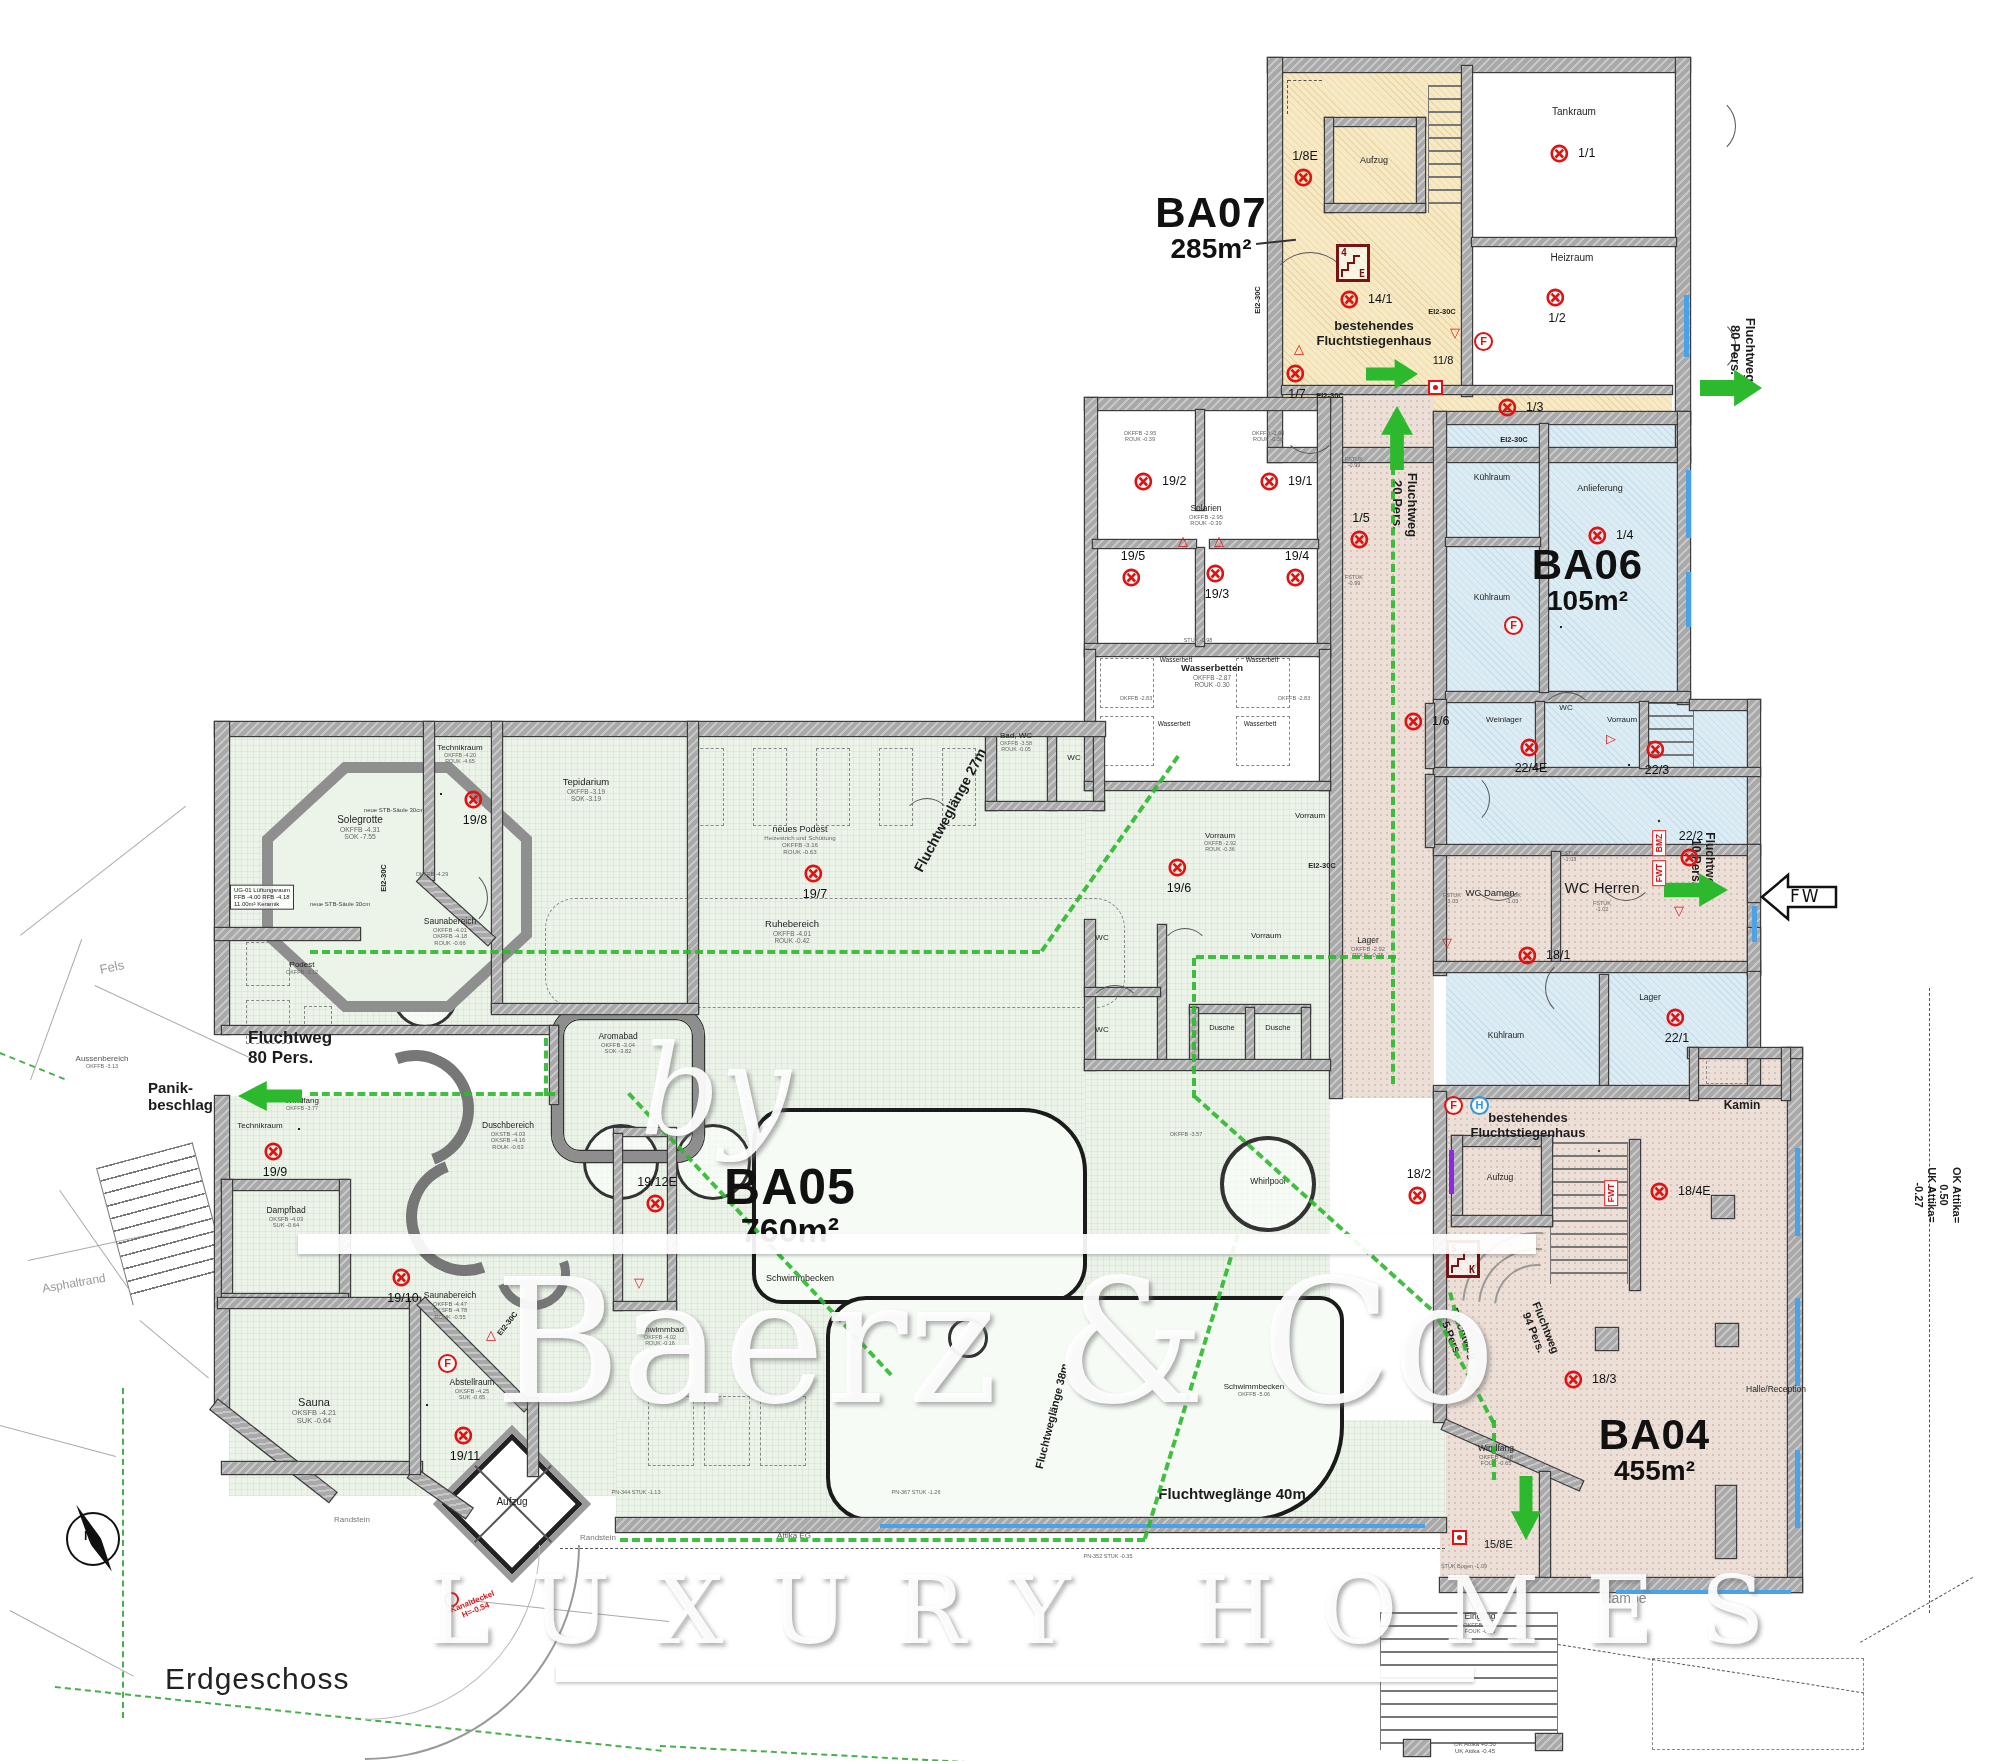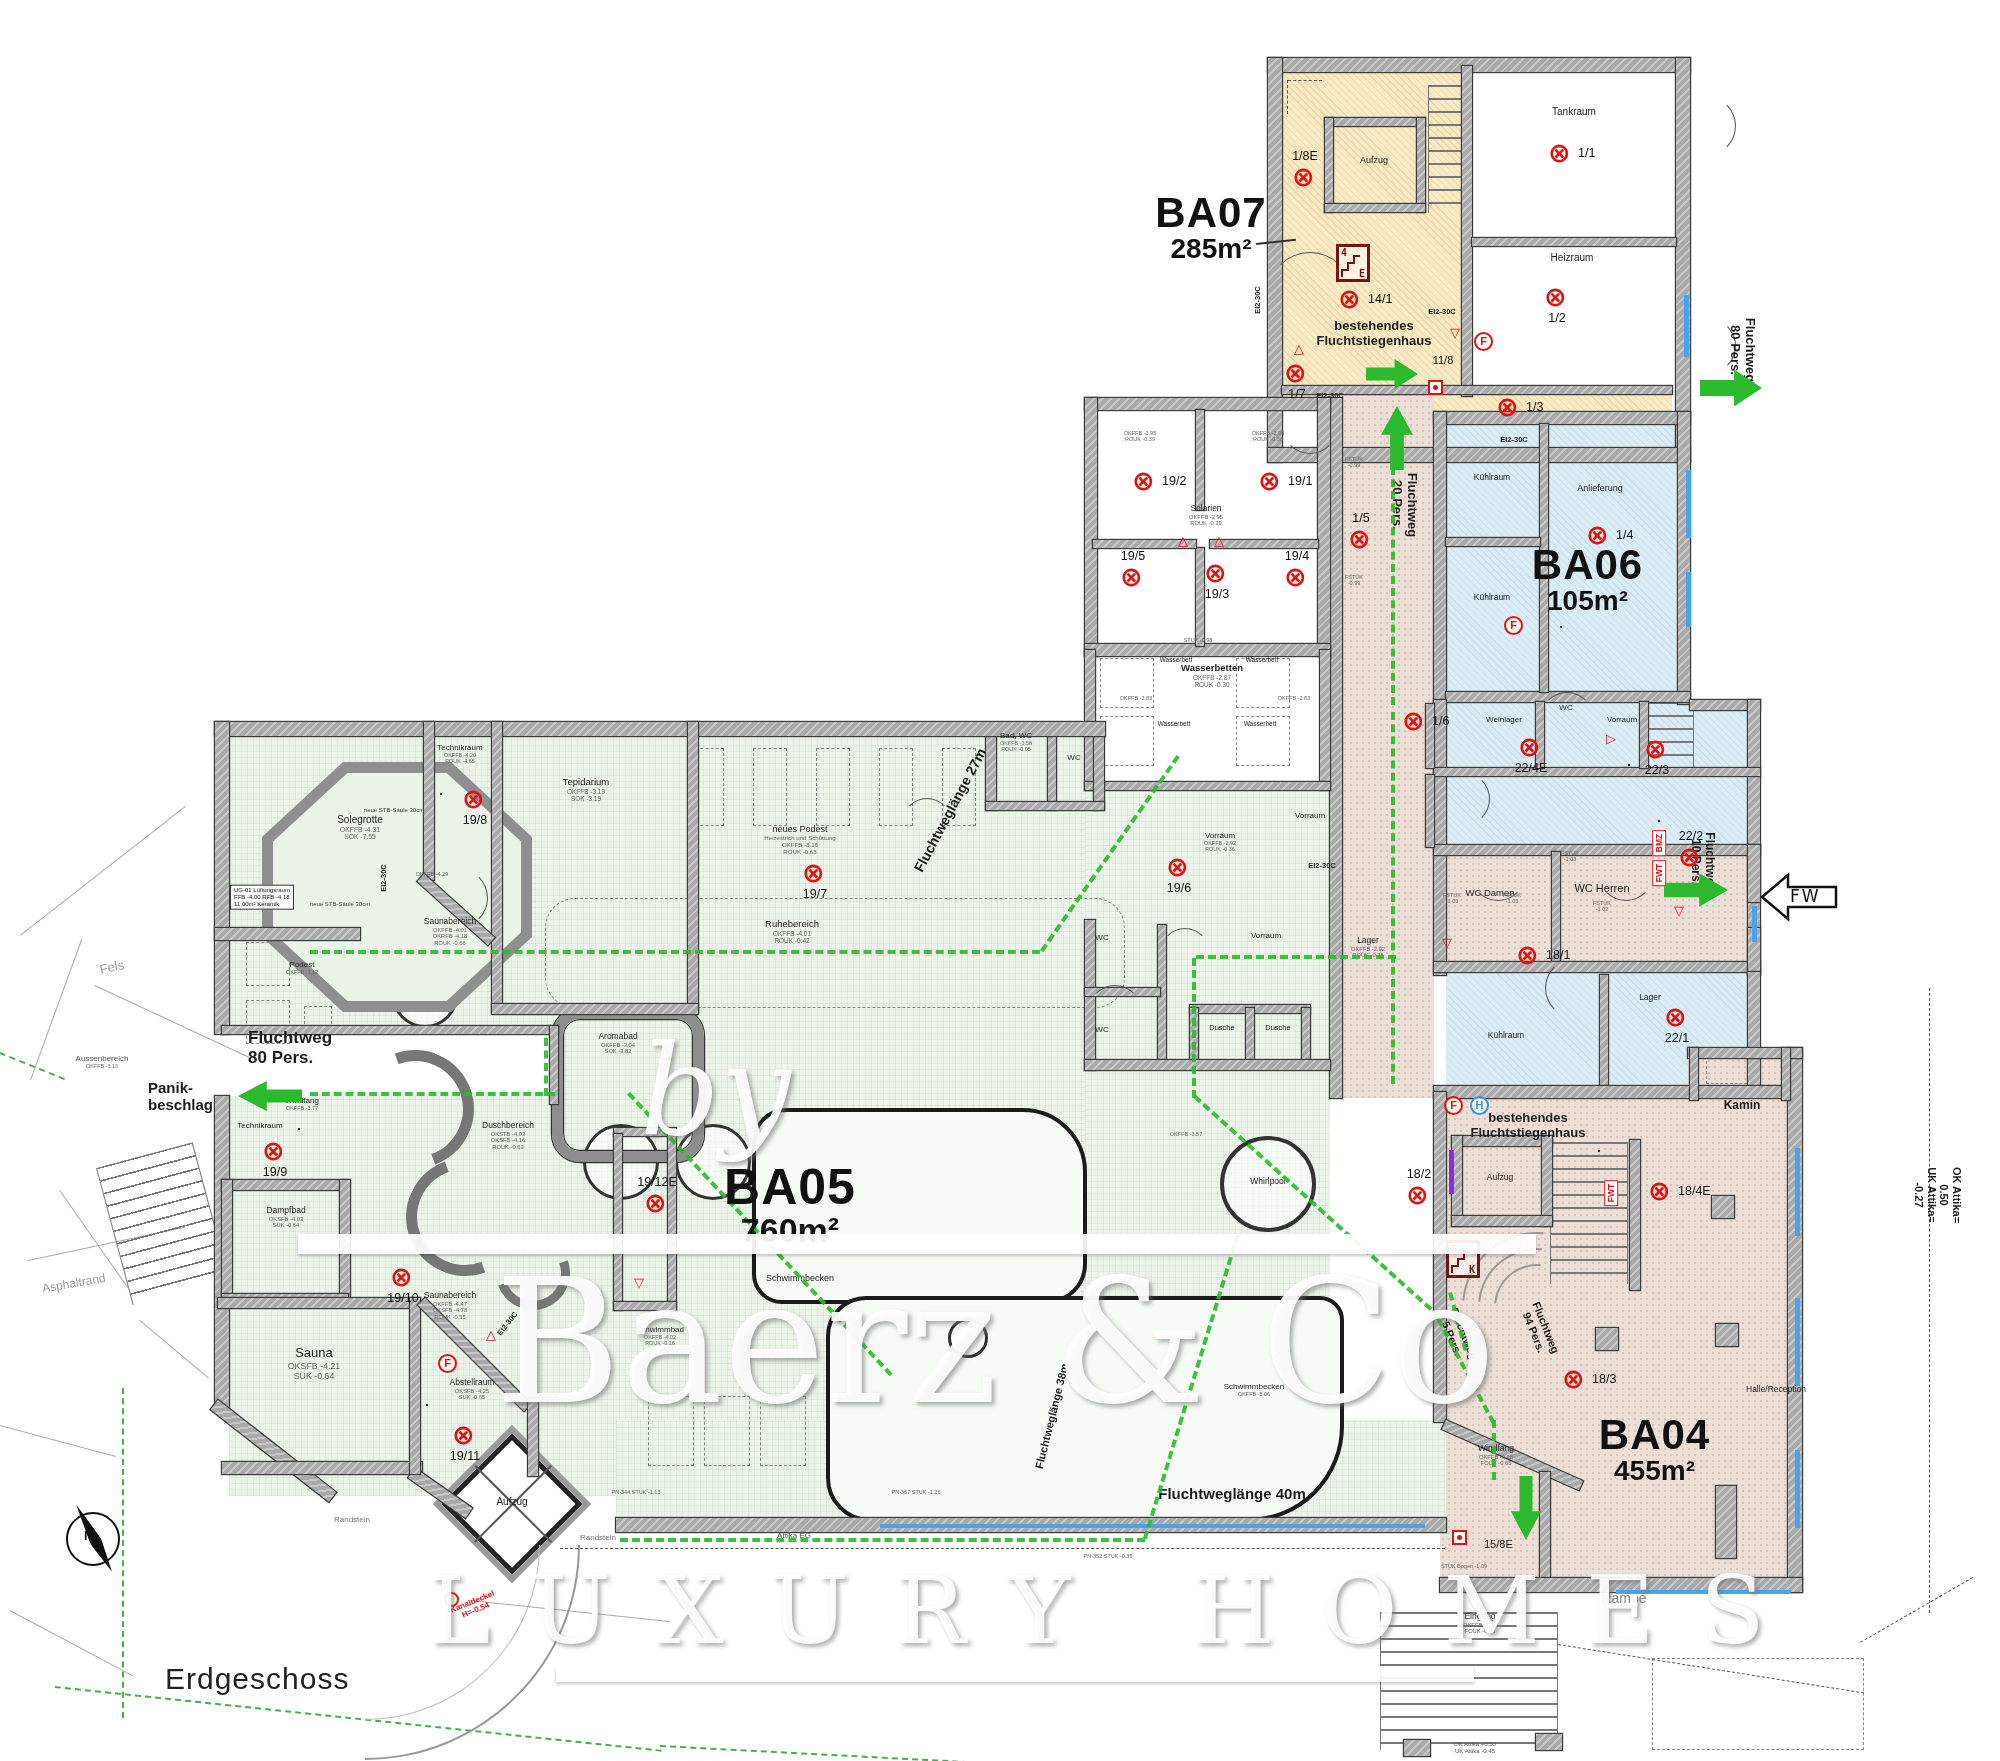--- a/index.html
+++ b/index.html
@@ -515,21 +515,21 @@
     <div class="lbl" style="left: 1374px; top: 160px; font-size: 9px; transform: translate(-50%, -50%) rotate(0deg);"><span style="position: static; white-space: pre-line;">Aufzug</span></div>
     <div class="lbl lb" style="left: 1374px; top: 334px; font-size: 13px; transform: translate(-50%, -50%) rotate(0deg);"><span style="position: static; white-space: pre-line;">bestehendes
 Fluchtstiegenhaus</span></div>
     <div class="lbl" style="left: 1492px; top: 478px; font-size: 8.5px; transform: translate(-50%, -50%) rotate(0deg);"><span style="position: static; white-space: pre-line;">Kühlraum</span></div>
     <div class="lbl" style="left: 1492px; top: 598px; font-size: 8.5px; transform: translate(-50%, -50%) rotate(0deg);"><span style="position: static; white-space: pre-line;">Kühlraum</span></div>
     <div class="lbl" style="left: 1600px; top: 488px; font-size: 9px; transform: translate(-50%, -50%) rotate(0deg);"><span style="position: static; white-space: pre-line;">Anlieferung</span></div>
     <div class="lbl" style="left: 1566px; top: 708px; font-size: 8px; transform: translate(-50%, -50%) rotate(0deg);"><span style="position: static; white-space: pre-line;">WC</span></div>
     <div class="lbl" style="left: 1504px; top: 720px; font-size: 8px; transform: translate(-50%, -50%) rotate(0deg);"><span style="position: static; white-space: pre-line;">Weinlager</span></div>
     <div class="lbl" style="left: 1622px; top: 720px; font-size: 8px; transform: translate(-50%, -50%) rotate(0deg);"><span style="position: static; white-space: pre-line;">Vorraum</span></div>
     <div class="lbl" style="left: 1490px; top: 893px; font-size: 9.5px; transform: translate(-50%, -50%) rotate(0deg);"><span style="position: static; white-space: pre-line;">WC Damen</span></div>
-    <div class="lbl" style="left: 1602px; top: 888px; font-size: 11px; transform: translate(-50%, -50%) rotate(0deg);"><span style="position: static; white-space: pre-line;">WC Herren</span></div>
+    <div class="lbl" style="left: 1602px; top: 888px; font-size: 15px; transform: translate(-50%, -50%) rotate(0deg);"><span style="position: static; white-space: pre-line;">WC Herren</span></div>
     <div class="lbl" style="left: 1368px; top: 948px; font-size: 8.5px; transform: translate(-50%, -50%) rotate(0deg);"><span style="position: static; white-space: pre-line;">Lager</span><span class="sub">OKFFB -2.92
 ROUK -0.36</span></div>
     <div class="lbl" style="left: 1506px; top: 1036px; font-size: 8.5px; transform: translate(-50%, -50%) rotate(0deg);"><span style="position: static; white-space: pre-line;">Kühlraum</span></div>
     <div class="lbl" style="left: 1650px; top: 998px; font-size: 8.5px; transform: translate(-50%, -50%) rotate(0deg);"><span style="position: static; white-space: pre-line;">Lager</span></div>
     <div class="lbl lb" style="left: 1742px; top: 1106px; font-size: 12px; transform: translate(-50%, -50%) rotate(0deg);"><span style="position: static; white-space: pre-line;">Kamin</span></div>
     <div class="lbl" style="left: 1776px; top: 1390px; font-size: 8.5px; transform: translate(-50%, -50%) rotate(0deg);"><span style="position: static; white-space: pre-line;">Halle/Reception</span></div>
     <div class="lbl lb" style="left: 1528px; top: 1126px; font-size: 13px; transform: translate(-50%, -50%) rotate(0deg);"><span style="position: static; white-space: pre-line;">bestehendes
 Fluchtstiegenhaus</span></div>
     <div class="lbl" style="left: 1500px; top: 1178px; font-size: 8.5px; transform: translate(-50%, -50%) rotate(0deg);"><span style="position: static; white-space: pre-line;">Aufzug</span></div>
     <div class="lbl" style="left: 1496px; top: 1456px; font-size: 8.5px; transform: translate(-50%, -50%) rotate(0deg);"><span style="position: static; white-space: pre-line;">Windfang</span><span class="sub">OKFFB -3.28
@@ -554,21 +554,21 @@
     <div class="lbl" style="left: 450px; top: 1306px; font-size: 8.5px; transform: translate(-50%, -50%) rotate(0deg);"><span style="position: static; white-space: pre-line;">Saunabereich</span><span class="sub">OKFFB -4.47
 OKSFB -4.78
 ROUK -0.55</span></div>
     <div class="lbl" style="left: 618px; top: 1044px; font-size: 8.5px; transform: translate(-50%, -50%) rotate(0deg);"><span style="position: static; white-space: pre-line;">Aromabad</span><span class="sub">OKFFB -3.04
 SOK -3.82</span></div>
     <div class="lbl" style="left: 508px; top: 1136px; font-size: 8.5px; transform: translate(-50%, -50%) rotate(0deg);"><span style="position: static; white-space: pre-line;">Duschbereich</span><span class="sub">OKSTB -4.03
 OKSFB -4.16
 ROUK -0.63</span></div>
     <div class="lbl" style="left: 286px; top: 1218px; font-size: 8.5px; transform: translate(-50%, -50%) rotate(0deg);"><span style="position: static; white-space: pre-line;">Dampfbad</span><span class="sub">OKSFB -4.03
 SUK -0.64</span></div>
-    <div class="lbl" style="left: 314px; top: 1364px; font-size: 13px; transform: translate(-50%, -50%) rotate(0deg);"><span style="position: static; white-space: pre-line;">Sauna</span><span class="sub">OKSFB -4.21
+    <div class="lbl" style="left: 314px; top: 1411px; font-size: 11px; transform: translate(-50%, -50%) rotate(0deg);"><span style="position: static; white-space: pre-line;">Sauna</span><span class="sub">OKSFB -4.21
 SUK -0.64</span></div>
     <div class="lbl" style="left: 472px; top: 1390px; font-size: 8.5px; transform: translate(-50%, -50%) rotate(0deg);"><span style="position: static; white-space: pre-line;">Abstellraum</span><span class="sub">OKSFB -4.25
 SUK -0.65</span></div>
     <div class="lbl" style="left: 260px; top: 1126px; font-size: 8px; transform: translate(-50%, -50%) rotate(0deg);"><span style="position: static; white-space: pre-line;">Technikraum</span></div>
     <div class="lbl" style="left: 302px; top: 1104px; font-size: 8px; transform: translate(-50%, -50%) rotate(0deg);"><span style="position: static; white-space: pre-line;">Windfang</span><span class="sub">OKFFB -3.77</span></div>
     <div class="lbl" style="left: 302px; top: 968px; font-size: 8px; transform: translate(-50%, -50%) rotate(0deg);"><span style="position: static; white-space: pre-line;">Podest</span><span class="sub">OKFFB -3.12</span></div>
     <div class="lbl" style="left: 1016px; top: 742px; font-size: 8px; transform: translate(-50%, -50%) rotate(0deg);"><span style="position: static; white-space: pre-line;">Bad, WC</span><span class="sub">OKFFB -3.58
 ROUK -0.05</span></div>
     <div class="lbl" style="left: 1074px; top: 758px; font-size: 8px; transform: translate(-50%, -50%) rotate(0deg);"><span style="position: static; white-space: pre-line;">WC</span></div>
     <div class="lbl" style="left: 1102px; top: 938px; font-size: 8px; transform: translate(-50%, -50%) rotate(0deg);"><span style="position: static; white-space: pre-line;">WC</span></div>

